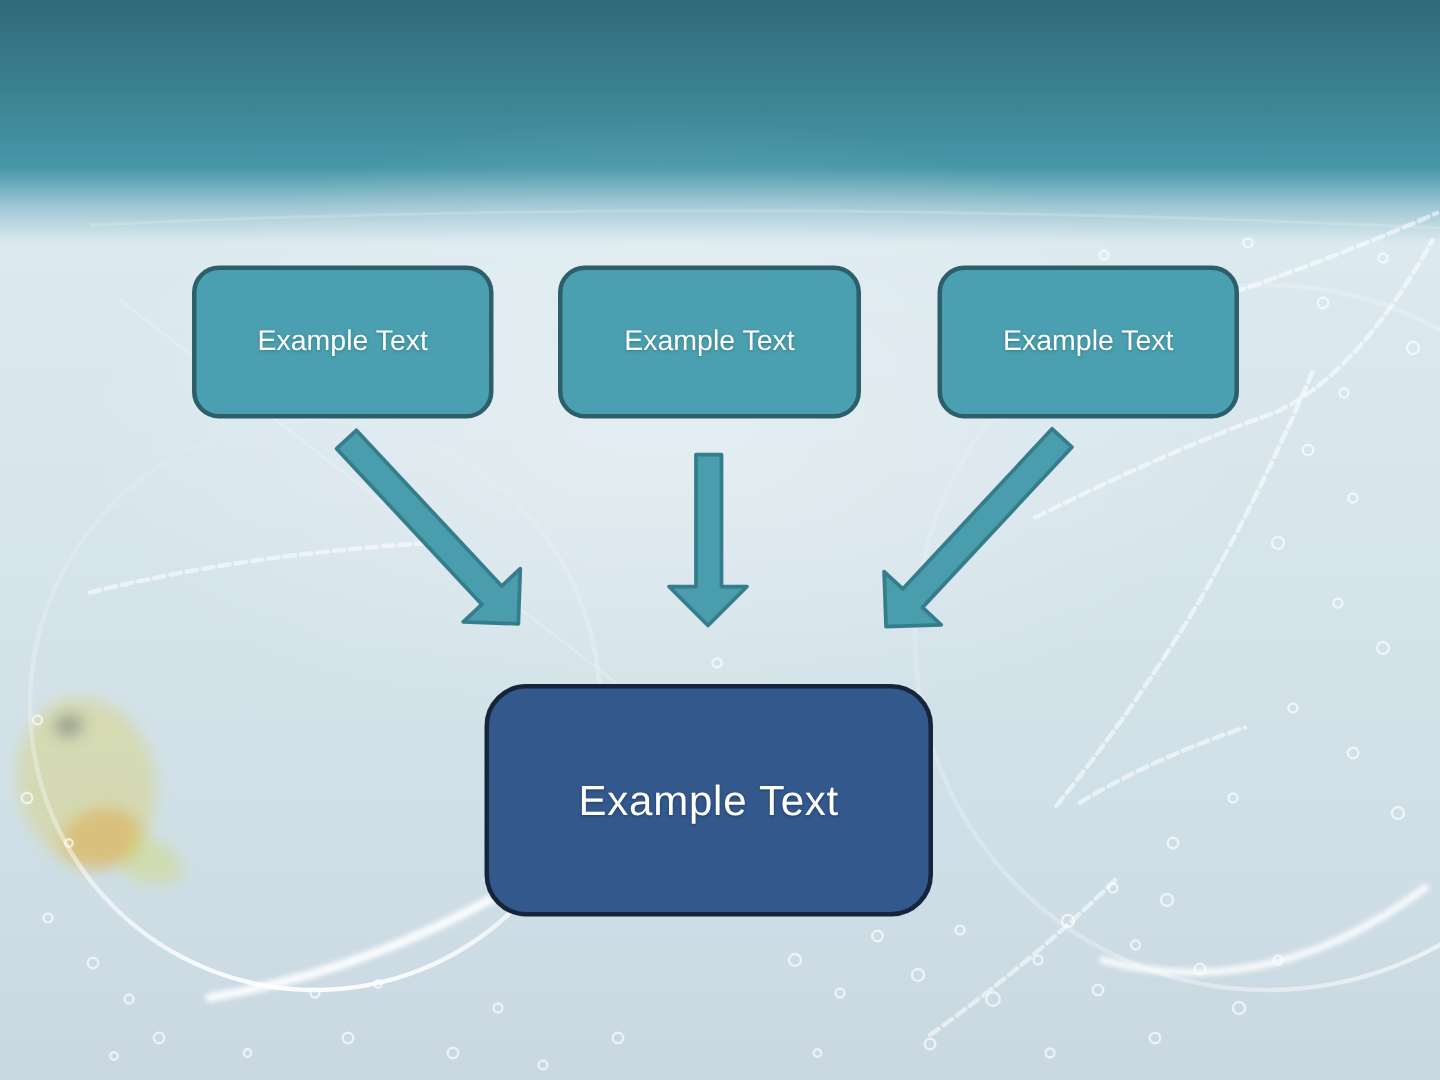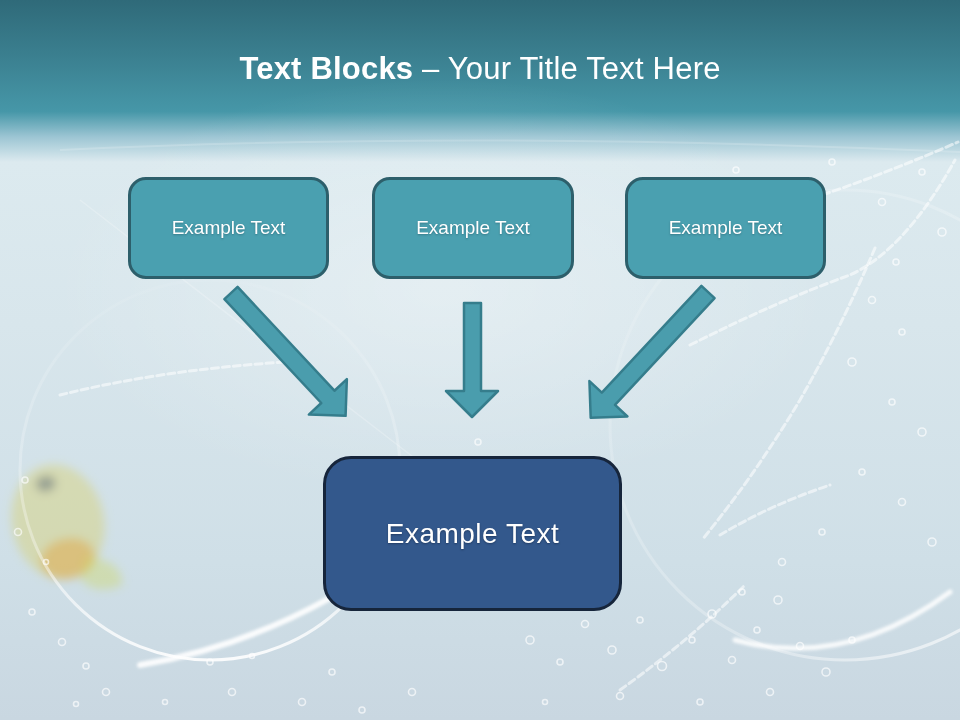--- a/index.html
+++ b/index.html
@@ -155,23 +155,20 @@
       <circle class="bubble" cx="302" cy="702" r="3.5"></circle>
         <circle class="bubble" cx="332" cy="672" r="3"></circle>
       <circle class="bubble" cx="362" cy="710" r="3"></circle>
         <circle class="bubble" cx="412" cy="692" r="3.5"></circle>
       <circle class="bubble" cx="165" cy="702" r="2.5"></circle>
     </g>
   </svg>
 
   <div class="sheen"></div>
 
-  <div class="slide-title">
-    <span class="emph">Text Blocks</span><span> – Your Title Text Here</span>
-  </div>
 
   <div class="block" id="block-1">
     <span>Example Text</span>
   </div>
   <div class="block" id="block-2">
     <span>Example Text</span>
   </div>
   <div class="block" id="block-3">
     <span>Example Text</span>
   </div>

